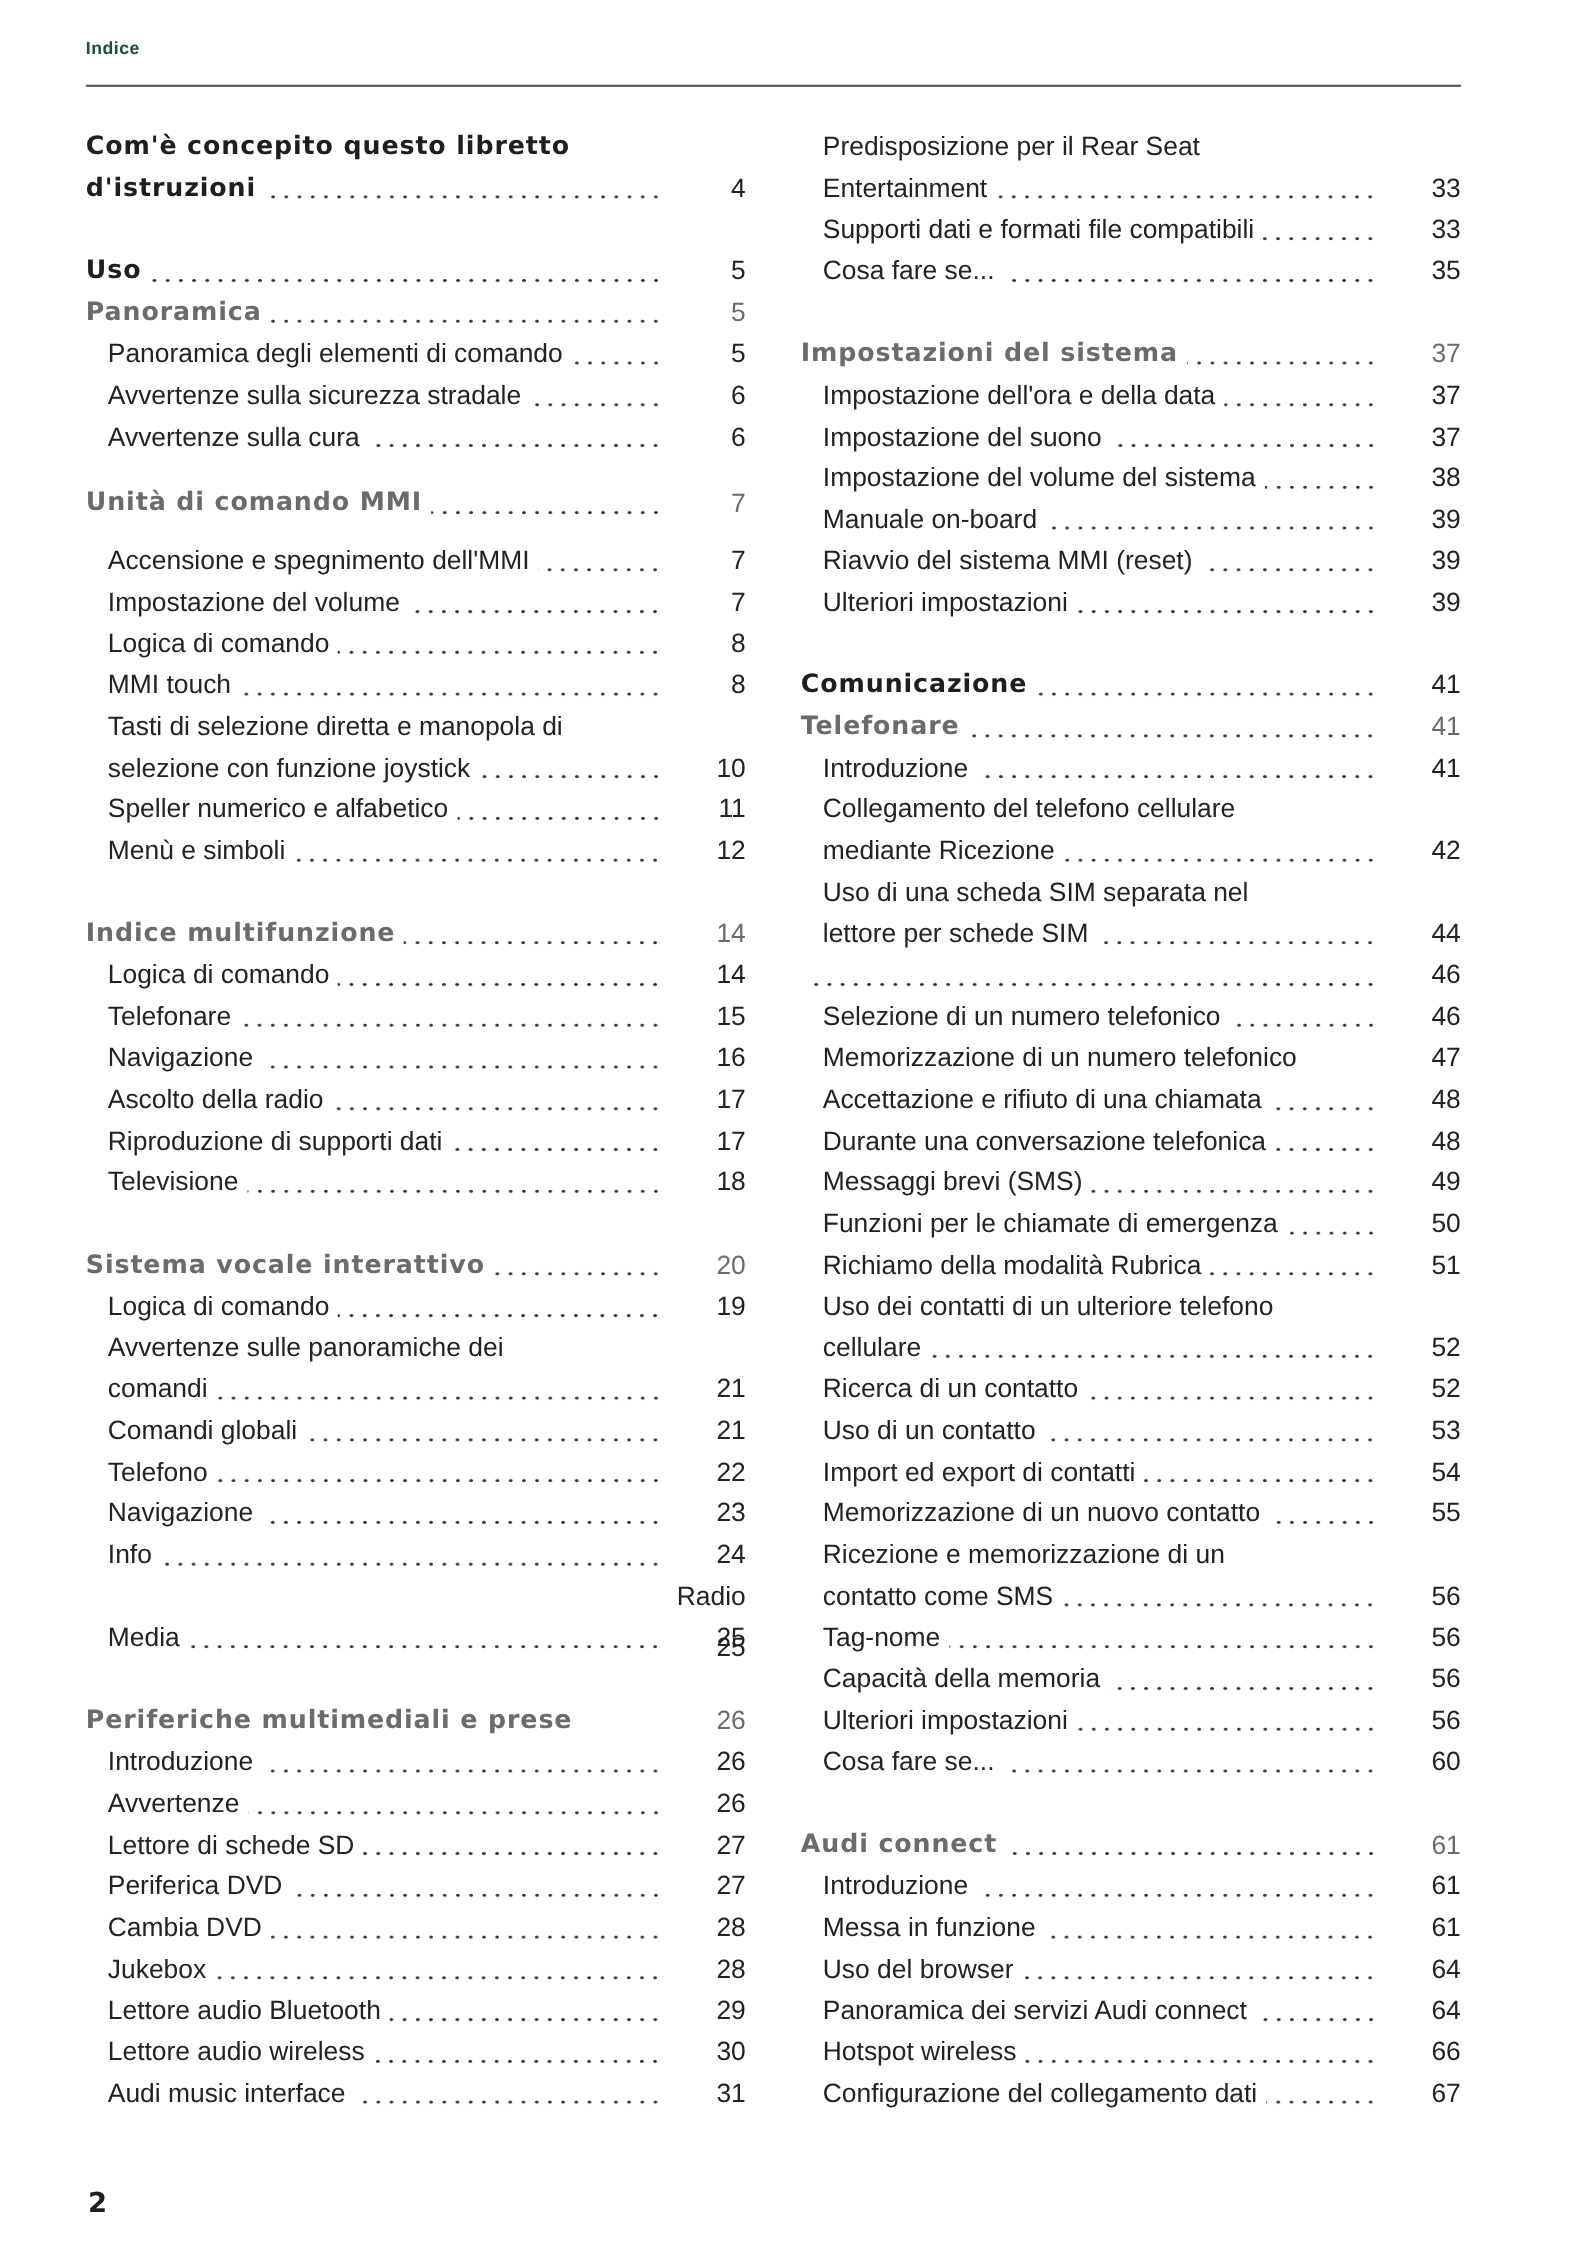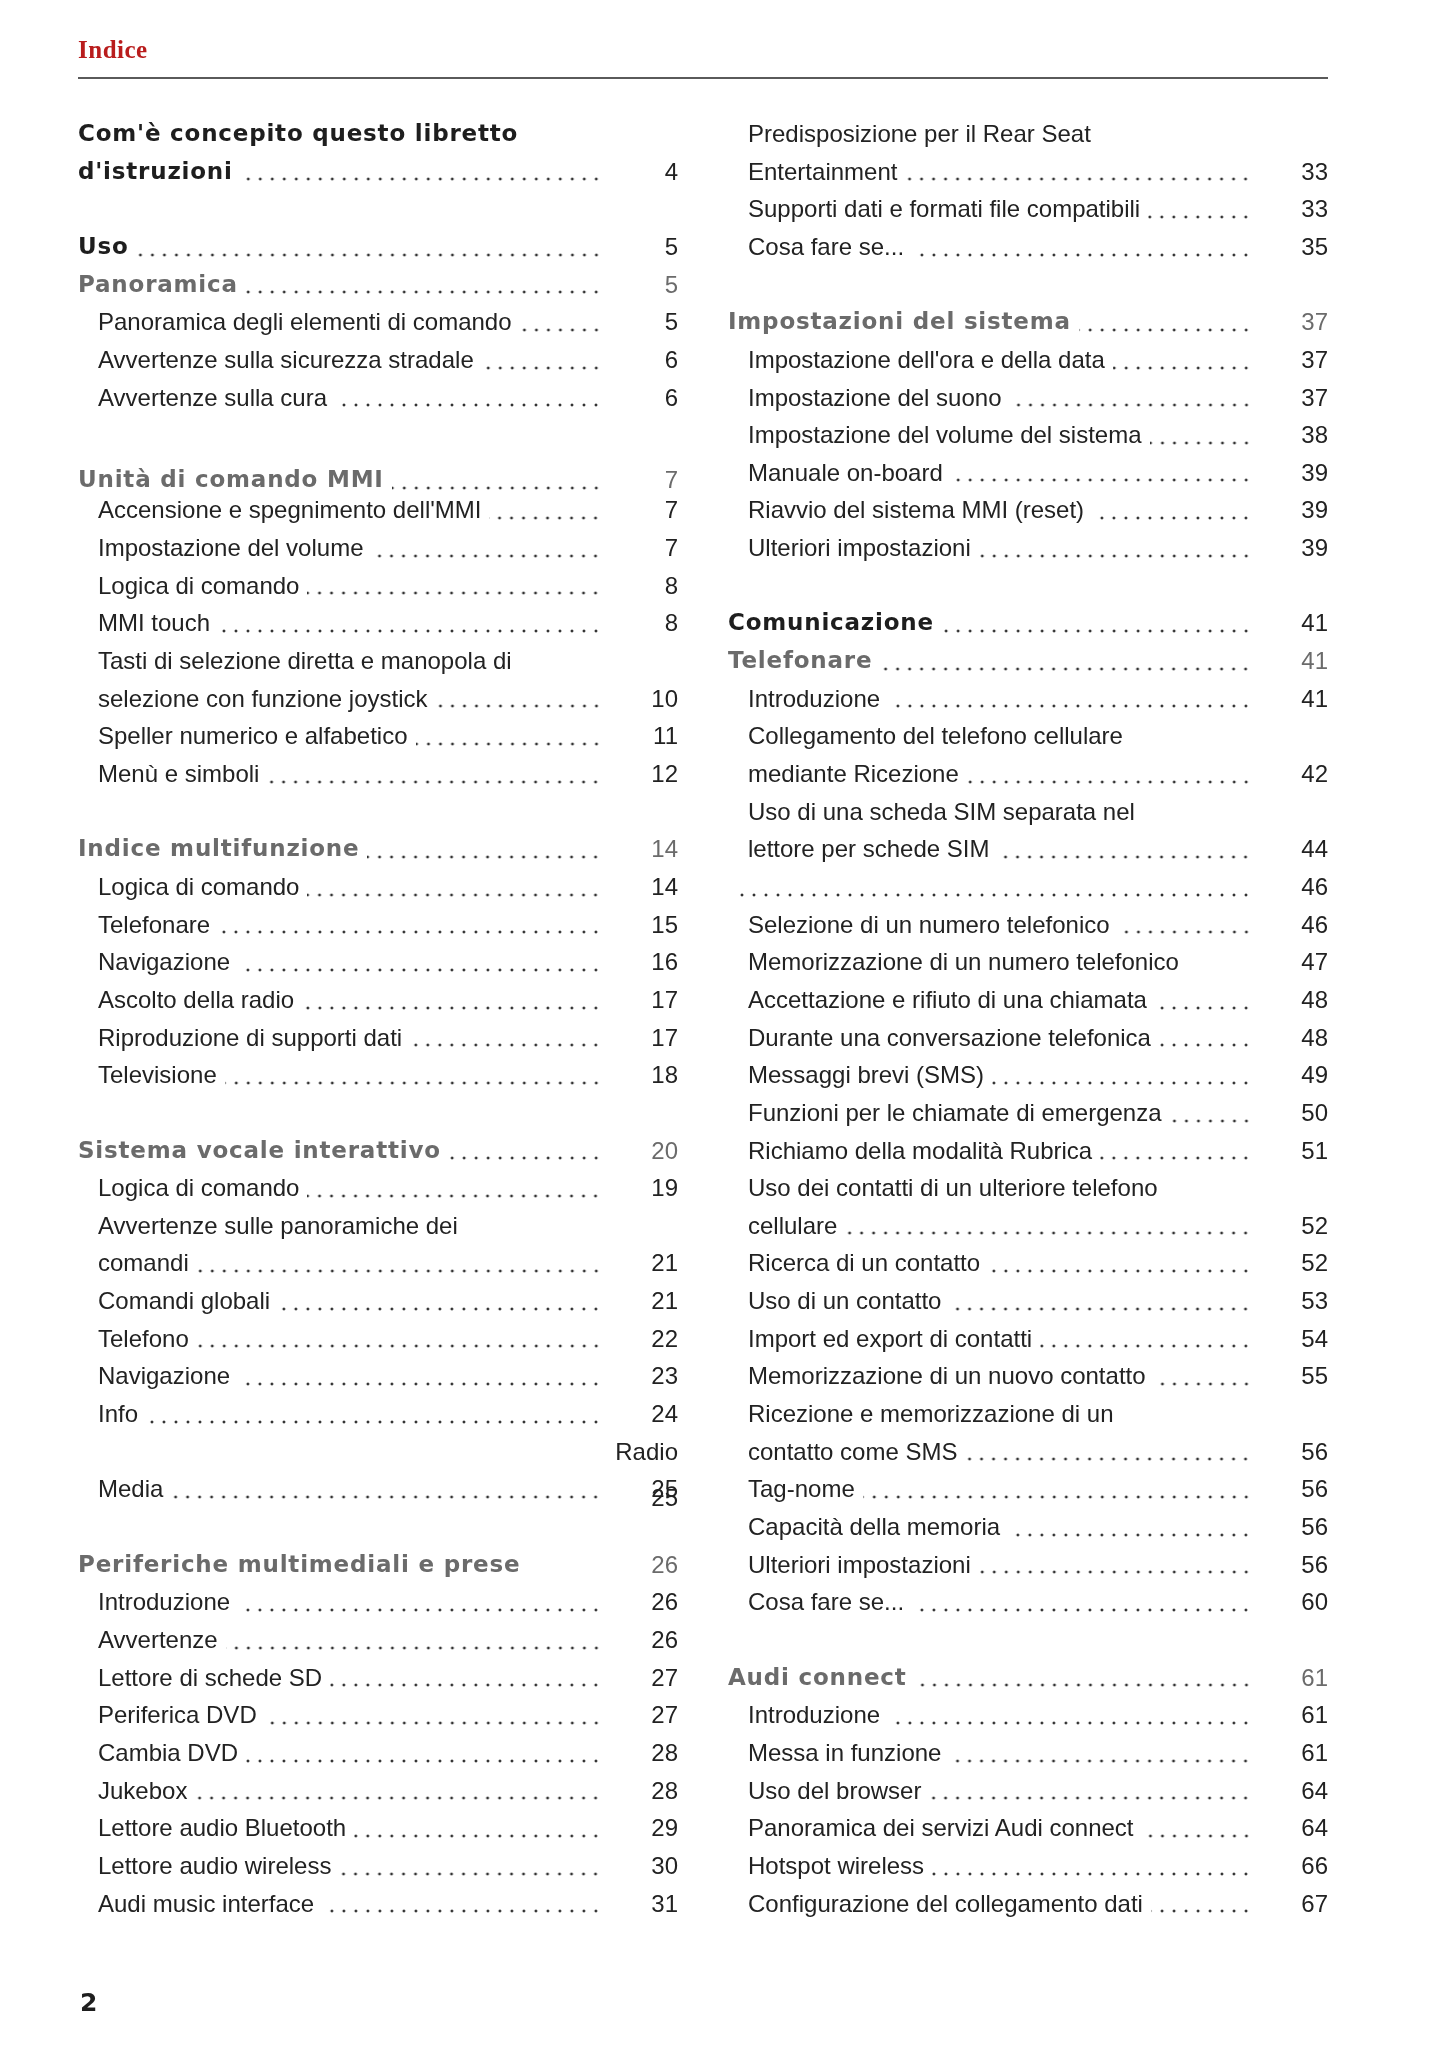--- a/index.html
+++ b/index.html
@@ -1,17 +1,17 @@
 <!DOCTYPE html>
 <html><head>
 <meta charset="utf-8">
 <style>
   html, body { margin: 0; padding: 0; background: #ffffff; }
   body { width: 1444px; height: 2050px; position: relative; overflow: hidden; }
-  .page-header { position: absolute; left: 78px; top: 36px; font-family: Liberation Serif, serif; font-weight: bold; font-size: 25px; color: #b91c1c; letter-spacing: 0.5px; }
+  .page-header { position: absolute; left: 78px; top: 36px; font-family: Liberation Sans, sans-serif; font-weight: bold; font-size: 16px; color: #14532d; letter-spacing: 0.5px; }
   .header-rule { position: absolute; left: 78px; top: 77px; width: 1250px; height: 2px; background: #5a5a5a; }
   .toc-column { position: absolute; top: 115px; width: 600px; }
   .toc-column.left { left: 78px; }
   .toc-column.right { left: 728px; }
   .toc-row { position: absolute; left: 0; width: 600px; height: 37.65px; display: flex; align-items: flex-end; }
   .toc-title { font-family: "Liberation Sans", sans-serif; font-size: 24px; color: #222; white-space: nowrap; line-height: 37.65px; padding-bottom: 0; }
   .toc-row.item .toc-title { padding-left: 20px; }
   .toc-row.section .toc-title, .toc-row.part .toc-title { font-family: "DejaVu Sans", sans-serif; font-weight: bold; font-size: 23px; letter-spacing: 0.8px; }
   .toc-row.part .toc-title { color: #1e1e1e; }
   .toc-row.section .toc-title { color: #6b6b6b; }
@@ -55,21 +55,21 @@
     <div class="toc-row item" style="top: 225.9px;">
       <span class="toc-title">Avvertenze sulla sicurezza stradale</span>
       <span class="toc-leader"></span>
       <span class="toc-page">6</span>
     </div>
     <div class="toc-row item" style="top: 263.55px;">
       <span class="toc-title">Avvertenze sulla cura</span>
       <span class="toc-leader"></span>
       <span class="toc-page">6</span>
     </div>
-    <div class="toc-row section" style="top: 346px; align-items: center;">
+    <div class="toc-row section" style="top: 324px; align-items: center;">
       <span class="toc-title">Unità di comando MMI</span>
       <span class="toc-leader"></span>
       <span class="toc-page">7</span>
     </div>
     <div class="toc-row item" style="top: 376.5px;">
       <span class="toc-title">Accensione e spegnimento dell'MMI</span>
       <span class="toc-leader"></span>
       <span class="toc-page">7</span>
     </div>
     <div class="toc-row item" style="top: 414.15px;">

